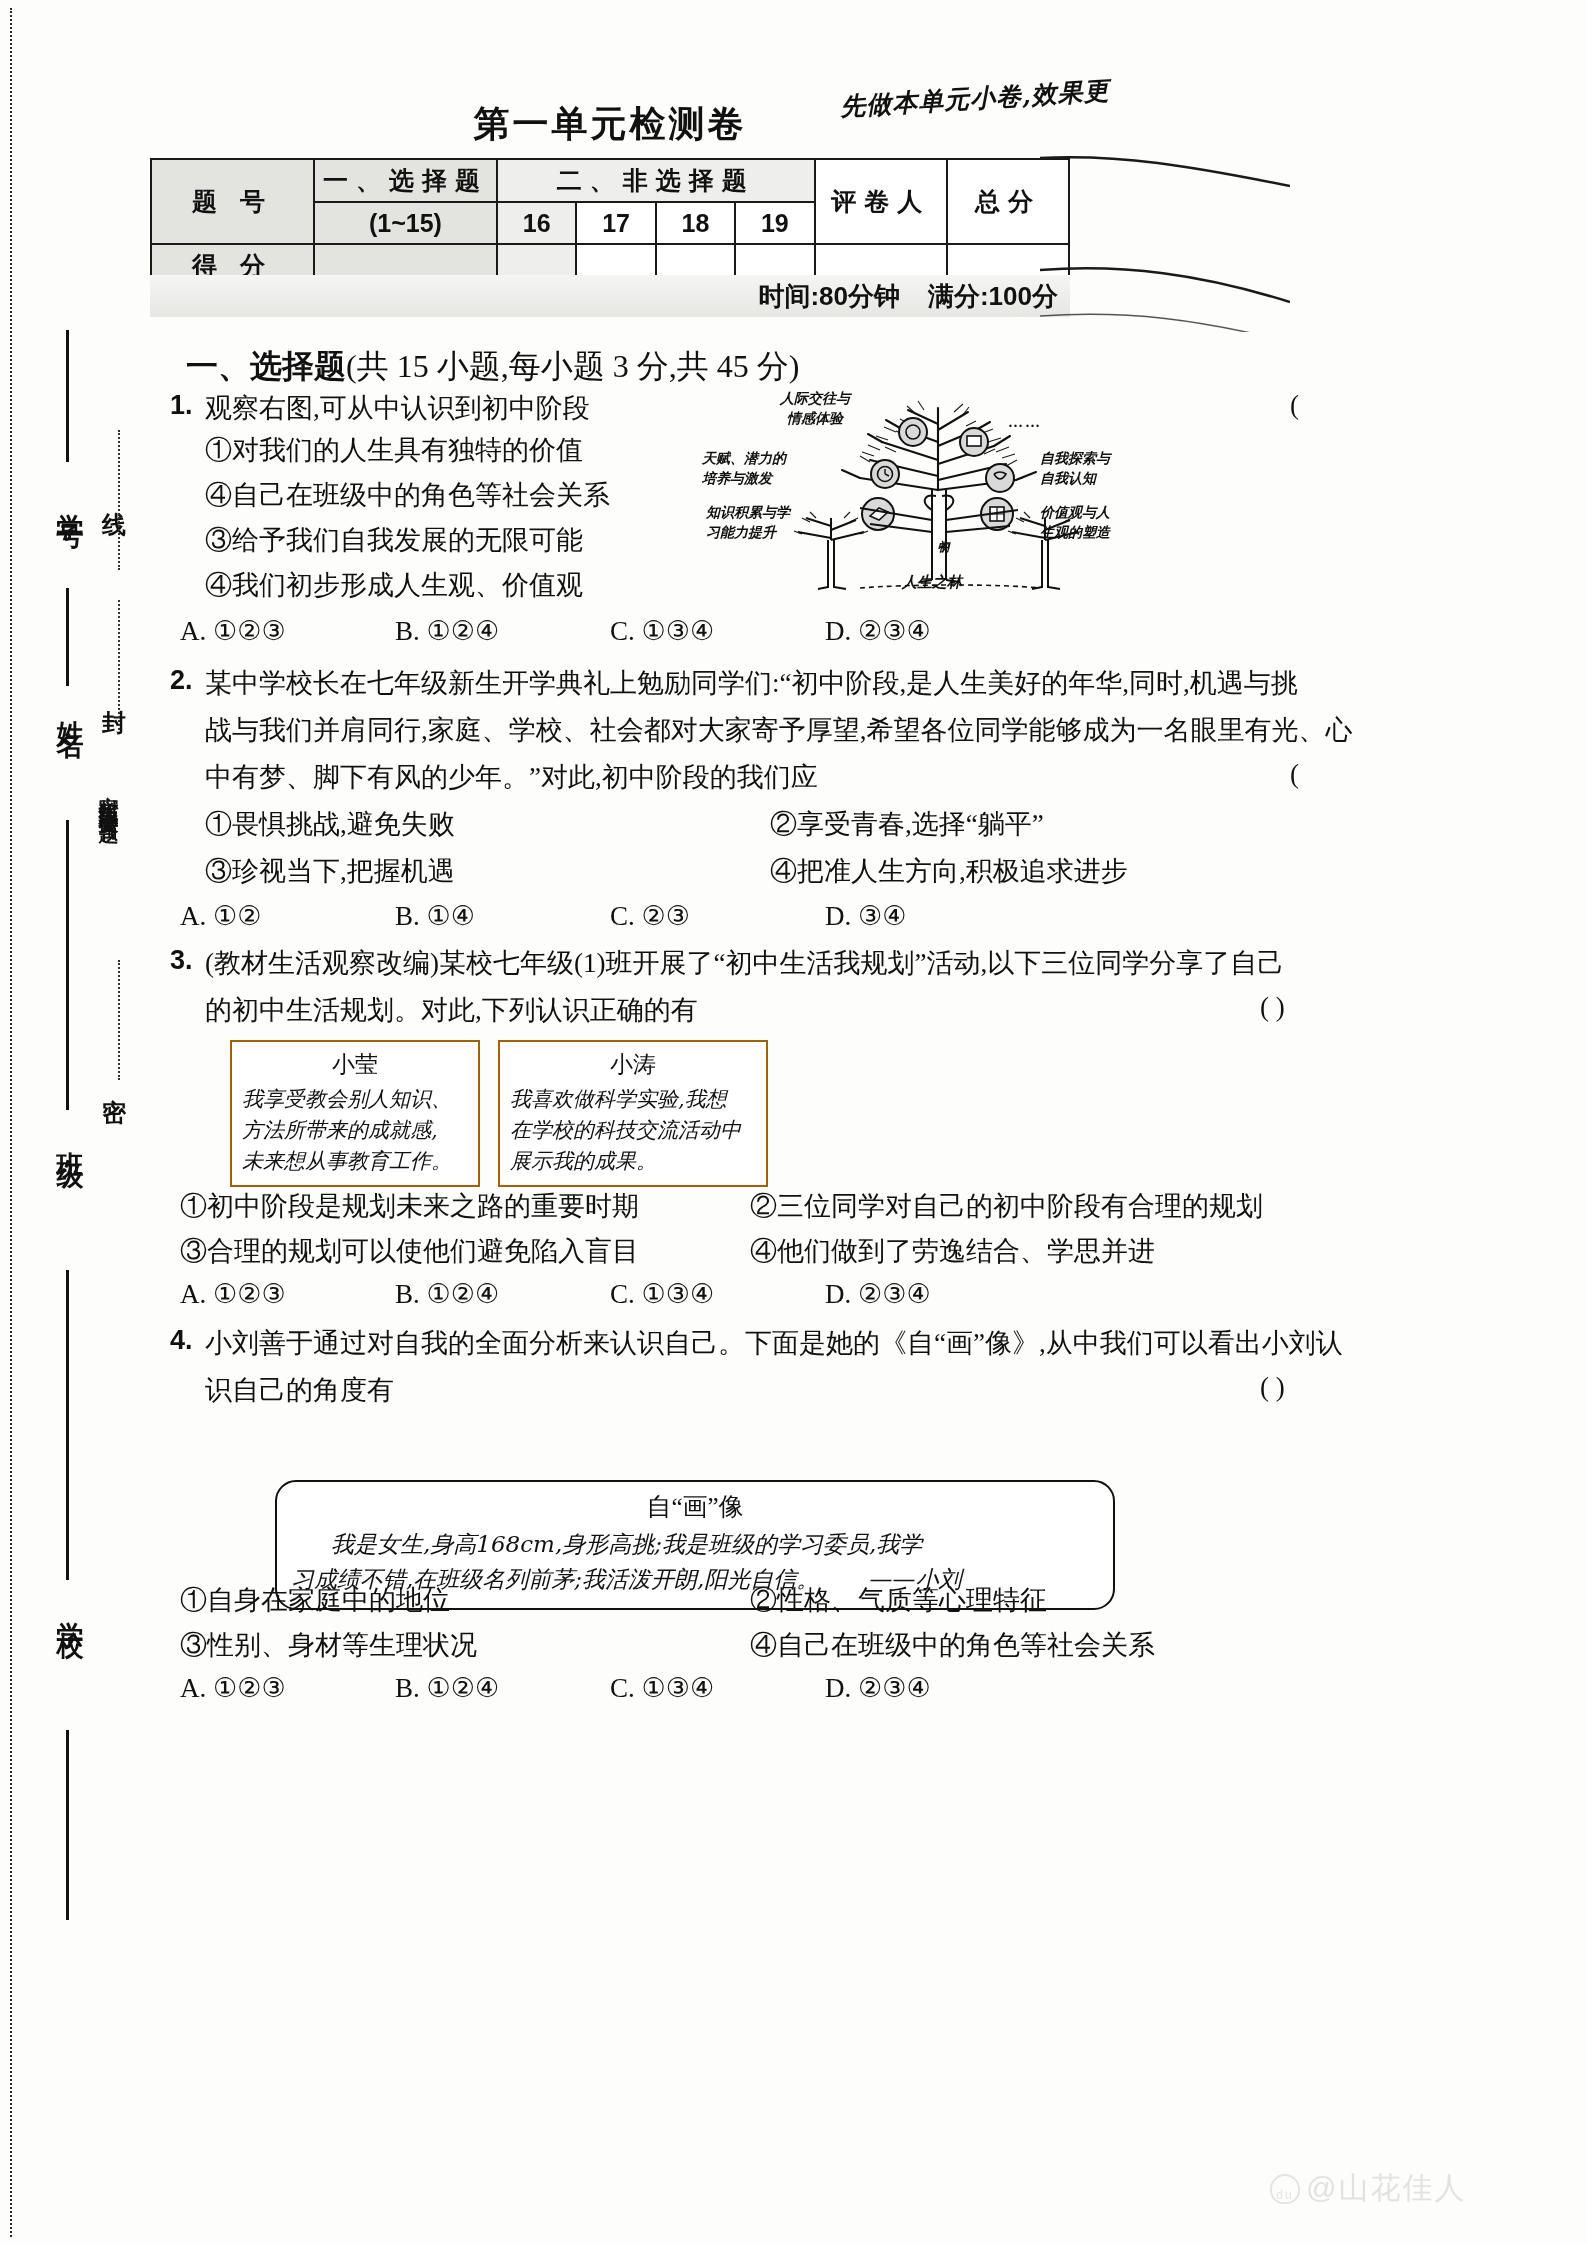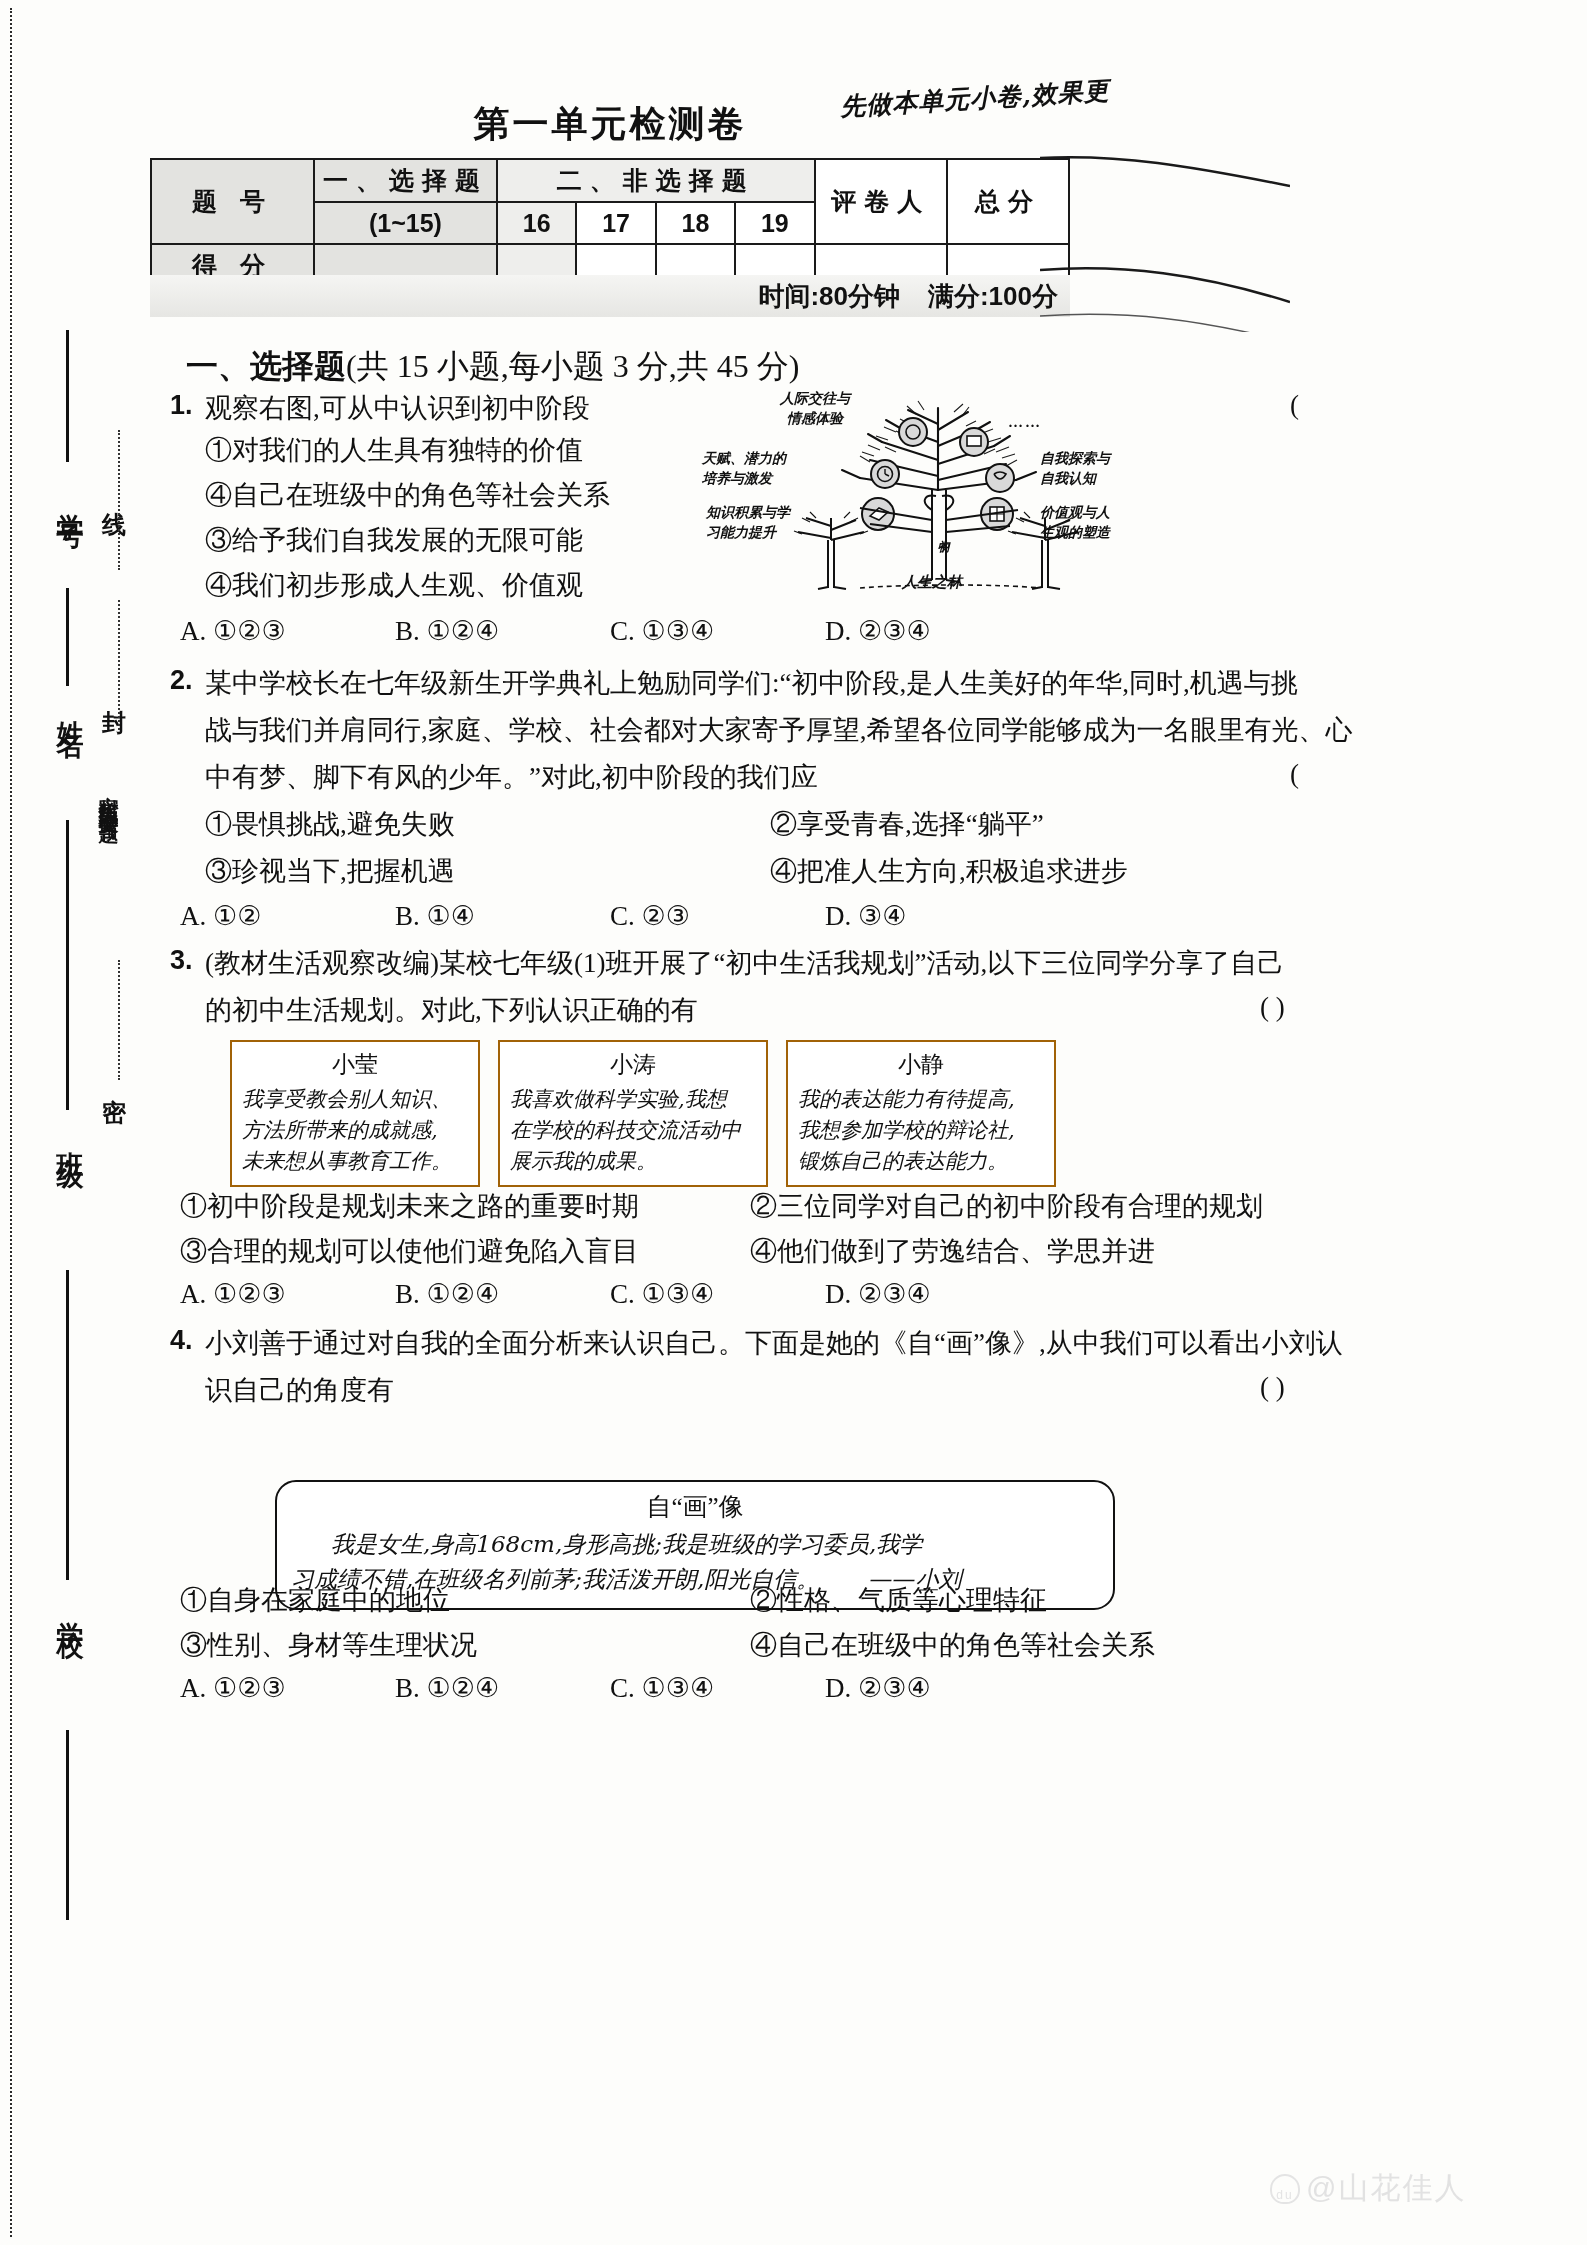--- a/index.html
+++ b/index.html
@@ -466,26 +466,20 @@
     <div class="ln">我享受教会别人知识、</div>
     <div class="ln">方法所带来的成就感,</div>
     <div class="ln">未来想从事教育工作。</div>
   </div>
   <div class="sbox" style="left:348px; top:1040px; width:270px;">
     <div class="nm">小涛</div>
     <div class="ln">我喜欢做科学实验,我想</div>
     <div class="ln">在学校的科技交流活动中</div>
     <div class="ln">展示我的成果。</div>
   </div>
-  <div class="sbox" style="left:636px; top:1040px; width:270px;">
-    <div class="nm">小静</div>
-    <div class="ln">我的表达能力有待提高,</div>
-    <div class="ln">我想参加学校的辩论社,</div>
-    <div class="ln">锻炼自己的表达能力。</div>
-  </div>
 
   <div class="opt-row" style="left:30px; top:1188px;">①初中阶段是规划未来之路的重要时期</div>
   <div class="opt-row" style="left:600px; top:1188px;">②三位同学对自己的初中阶段有合理的规划</div>
   <div class="opt-row" style="left:30px; top:1233px;">③合理的规划可以使他们避免陷入盲目</div>
   <div class="opt-row" style="left:600px; top:1233px;">④他们做到了劳逸结合、学思并进</div>
 
   <div class="choices" style="left:30px; top:1278px;">
     <span class="ch">A. ①②③</span><span class="ch">B. ①②④</span><span class="ch">C. ①③④</span><span class="ch-last">D. ②③④</span>
   </div>
 

